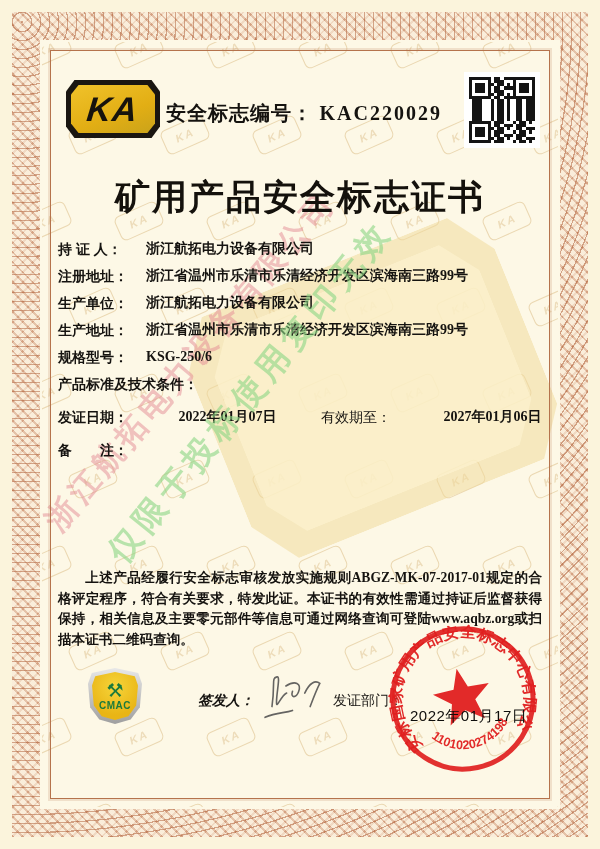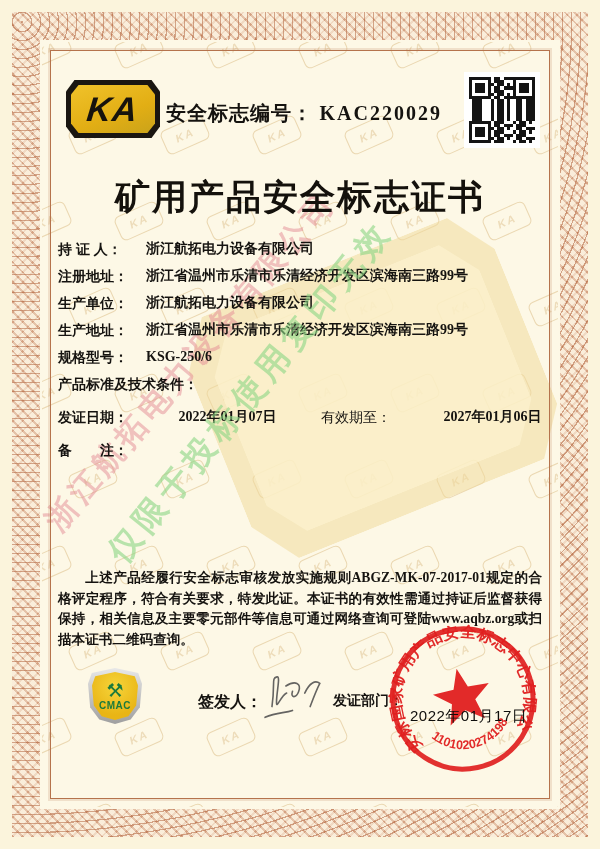--- a/index.html
+++ b/index.html
@@ -61,23 +61,23 @@
     text-align:justify;text-indent:2em;font-family:"Liberation Serif","DejaVu Serif",serif;}
   
   .cmac{position:absolute;left:36px;top:616px;width:54px;height:56px;
     clip-path:polygon(50% 0,93% 9%,100% 28%,96% 70%,79% 92%,50% 100%,21% 92%,4% 70%,0 28%,7% 9%);
     background:linear-gradient(180deg,#e8e8e8,#9f9f9f);}
   .cmac-in{position:absolute;inset:4px;clip-path:polygon(50% 0,93% 9%,100% 28%,96% 70%,79% 92%,50% 100%,21% 92%,4% 70%,0 28%,7% 9%);
     background:radial-gradient(circle at 50% 30%,#f6d43a,#e9b515 70%);
     display:flex;flex-direction:column;align-items:center;justify-content:center;}
   .cmac-in .emb{font-size:19px;line-height:19px;color:#1c7a3c;}
   .cmac-in .txt{font-size:10px;font-weight:900;color:#1c7a3c;letter-spacing:.5px;}
-  .sign-label{position:absolute;left:146px;top:640px;font-size:16px;font-weight:bold;}
+  .sign-label{position:absolute;left:146px;top:640px;font-size:14px;font-weight:bold;font-style:italic;}
   .sign-svg{position:absolute;left:205px;top:618px;transform:rotate(-6deg);}
-  .dept-label{position:absolute;left:281px;top:640px;font-size:14px;font-weight:bold;}
+  .dept-label{position:absolute;left:281px;top:640px;font-size:14px;font-weight:normal;}
   
   .seal{position:absolute;left:336px;top:572px;width:150px;height:150px;z-index:7;transform:rotate(-12deg);}
   .seal-date{position:absolute;left:358px;top:655px;z-index:8;font-size:15px;font-weight:normal;color:#0e0d0b;letter-spacing:.5px;}
 </style>
 </head>
 <body>
 
 <div class="page">
   <div class="frame"></div>
   <div class="paper"></div>

